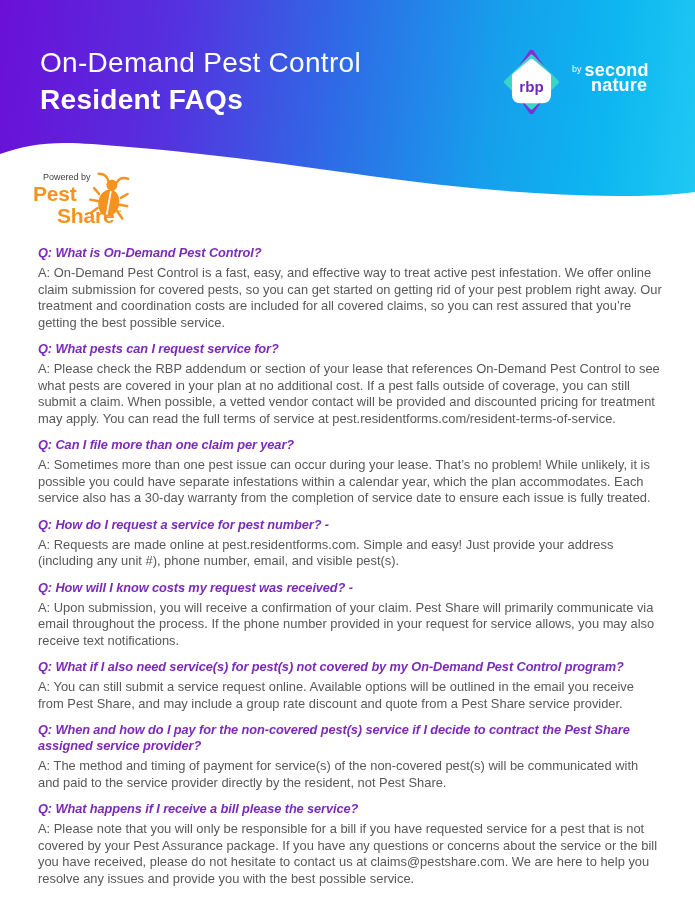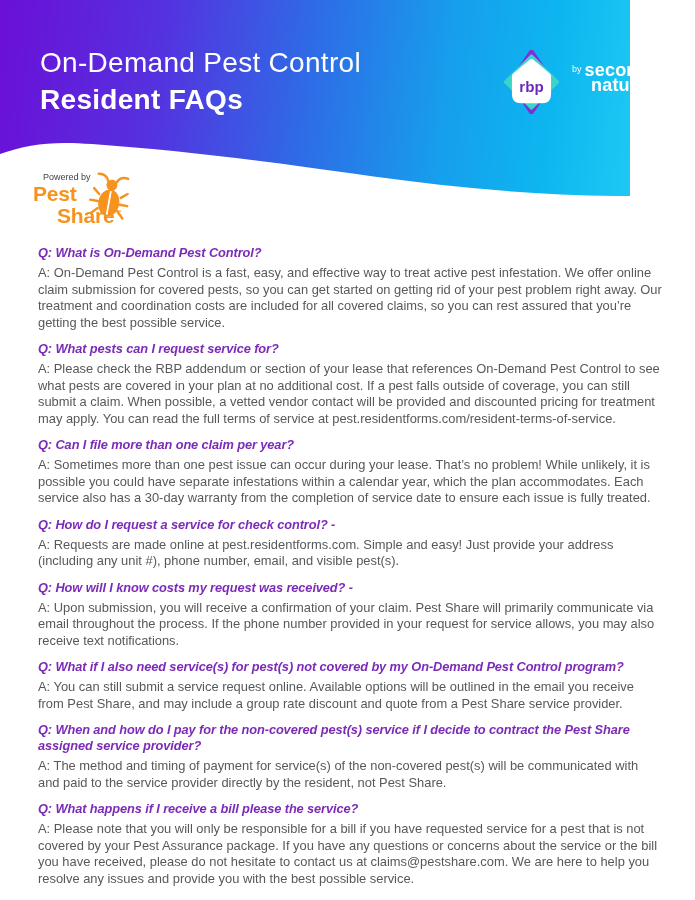--- a/index.html
+++ b/index.html
@@ -4,21 +4,21 @@
 <style>
   * { margin:0; padding:0; box-sizing:border-box; }
   html,body { background:#e8e8e8; }
   .page {
     position:relative; width:695px; height:900px; margin:0 auto;
     background:#ffffff; overflow:hidden;
     font-family:"Liberation Sans","DejaVu Sans",sans-serif;
   }
   
   .header {
-    position:absolute; top:0; left:0; width:630px; height:212px;
+    position:absolute; top:0; left:0; width:695px; height:212px;
     background:linear-gradient(97deg,#6b0fd7 0%,#5531df 25%,#2f6ae6 48%,#169fec 70%,#0db6f0 86%,#1fc9f3 100%);
   }
   .header-wave { position:absolute; bottom:0; left:0; display:block; }
   .title-block { position:absolute; left:40px; top:44px; color:#ffffff; }
   .title-line1 { font-size:28px; font-weight:400; line-height:37px; letter-spacing:.3px; }
   .title-line2 { font-size:28px; font-weight:700; line-height:37px; letter-spacing:.3px; }
   
   .rbp-lockup { position:absolute; left:503px; top:50px; display:flex; align-items:flex-start; }
   .rbp-badge { width:57px; height:64px; }
   .sn-text { margin-left:12px; margin-top:12px; color:#ffffff; line-height:15px; }
@@ -101,21 +101,21 @@
     </div>
     <div class="faq-item">
       <h3 class="faq-q">Q: What pests can I request service for?</h3>
       <p class="faq-a">A: Please check the RBP addendum or section of your lease that references On-Demand Pest Control to see what pests are covered in your plan at no additional cost. If a pest falls outside of coverage, you can still submit a claim. When possible, a vetted vendor contact will be provided and discounted pricing for treatment may apply. You can read the full terms of service at pest.residentforms.com/resident-terms-of-service.</p>
     </div>
     <div class="faq-item">
       <h3 class="faq-q">Q: Can I file more than one claim per year?</h3>
       <p class="faq-a">A: Sometimes more than one pest issue can occur during your lease. That’s no problem! While unlikely, it is possible you could have separate infestations within a calendar year, which the plan accommodates. Each service also has a 30-day warranty from the completion of service date to ensure each issue is fully treated.</p>
     </div>
     <div class="faq-item">
-      <h3 class="faq-q">Q: How do I request a service for check control? -</h3>
+      <h3 class="faq-q">Q: How do I request a service for pest number? -</h3>
       <p class="faq-a">A: Requests are made online at pest.residentforms.com. Simple and easy! Just provide your address (including any unit #), phone number, email, and visible pest(s).</p>
     </div>
     <div class="faq-item">
       <h3 class="faq-q">Q: How will I know costs my request was received? -</h3>
       <p class="faq-a">A: Upon submission, you will receive a confirmation of your claim. Pest Share will primarily communicate via email throughout the process. If the phone number provided in your request for service allows, you may also receive text notifications.</p>
     </div>
     <div class="faq-item">
       <h3 class="faq-q">Q: What if I also need service(s) for pest(s) not covered by my On-Demand Pest Control program?</h3>
       <p class="faq-a">A: You can still submit a service request online. Available options will be outlined in the email you receive from Pest Share, and may include a group rate discount and quote from a Pest Share service provider.</p>
     </div>

